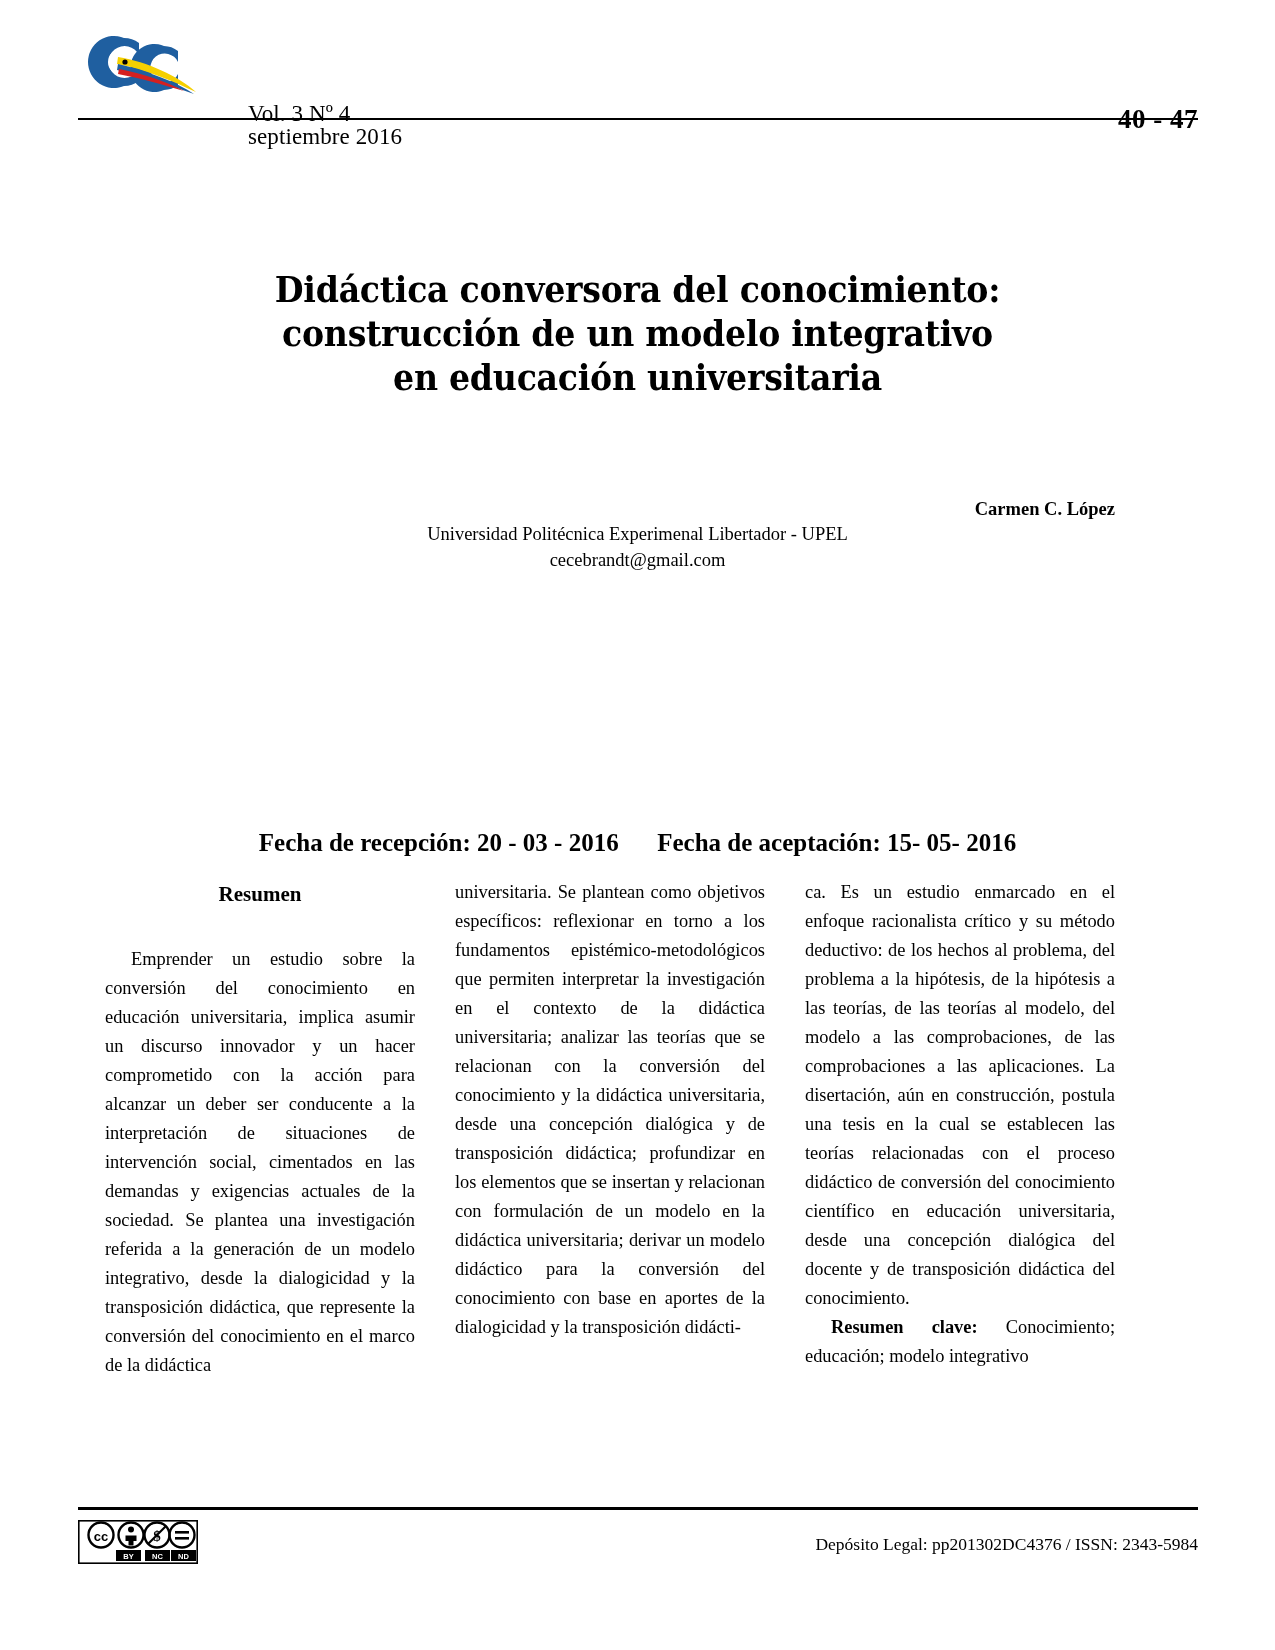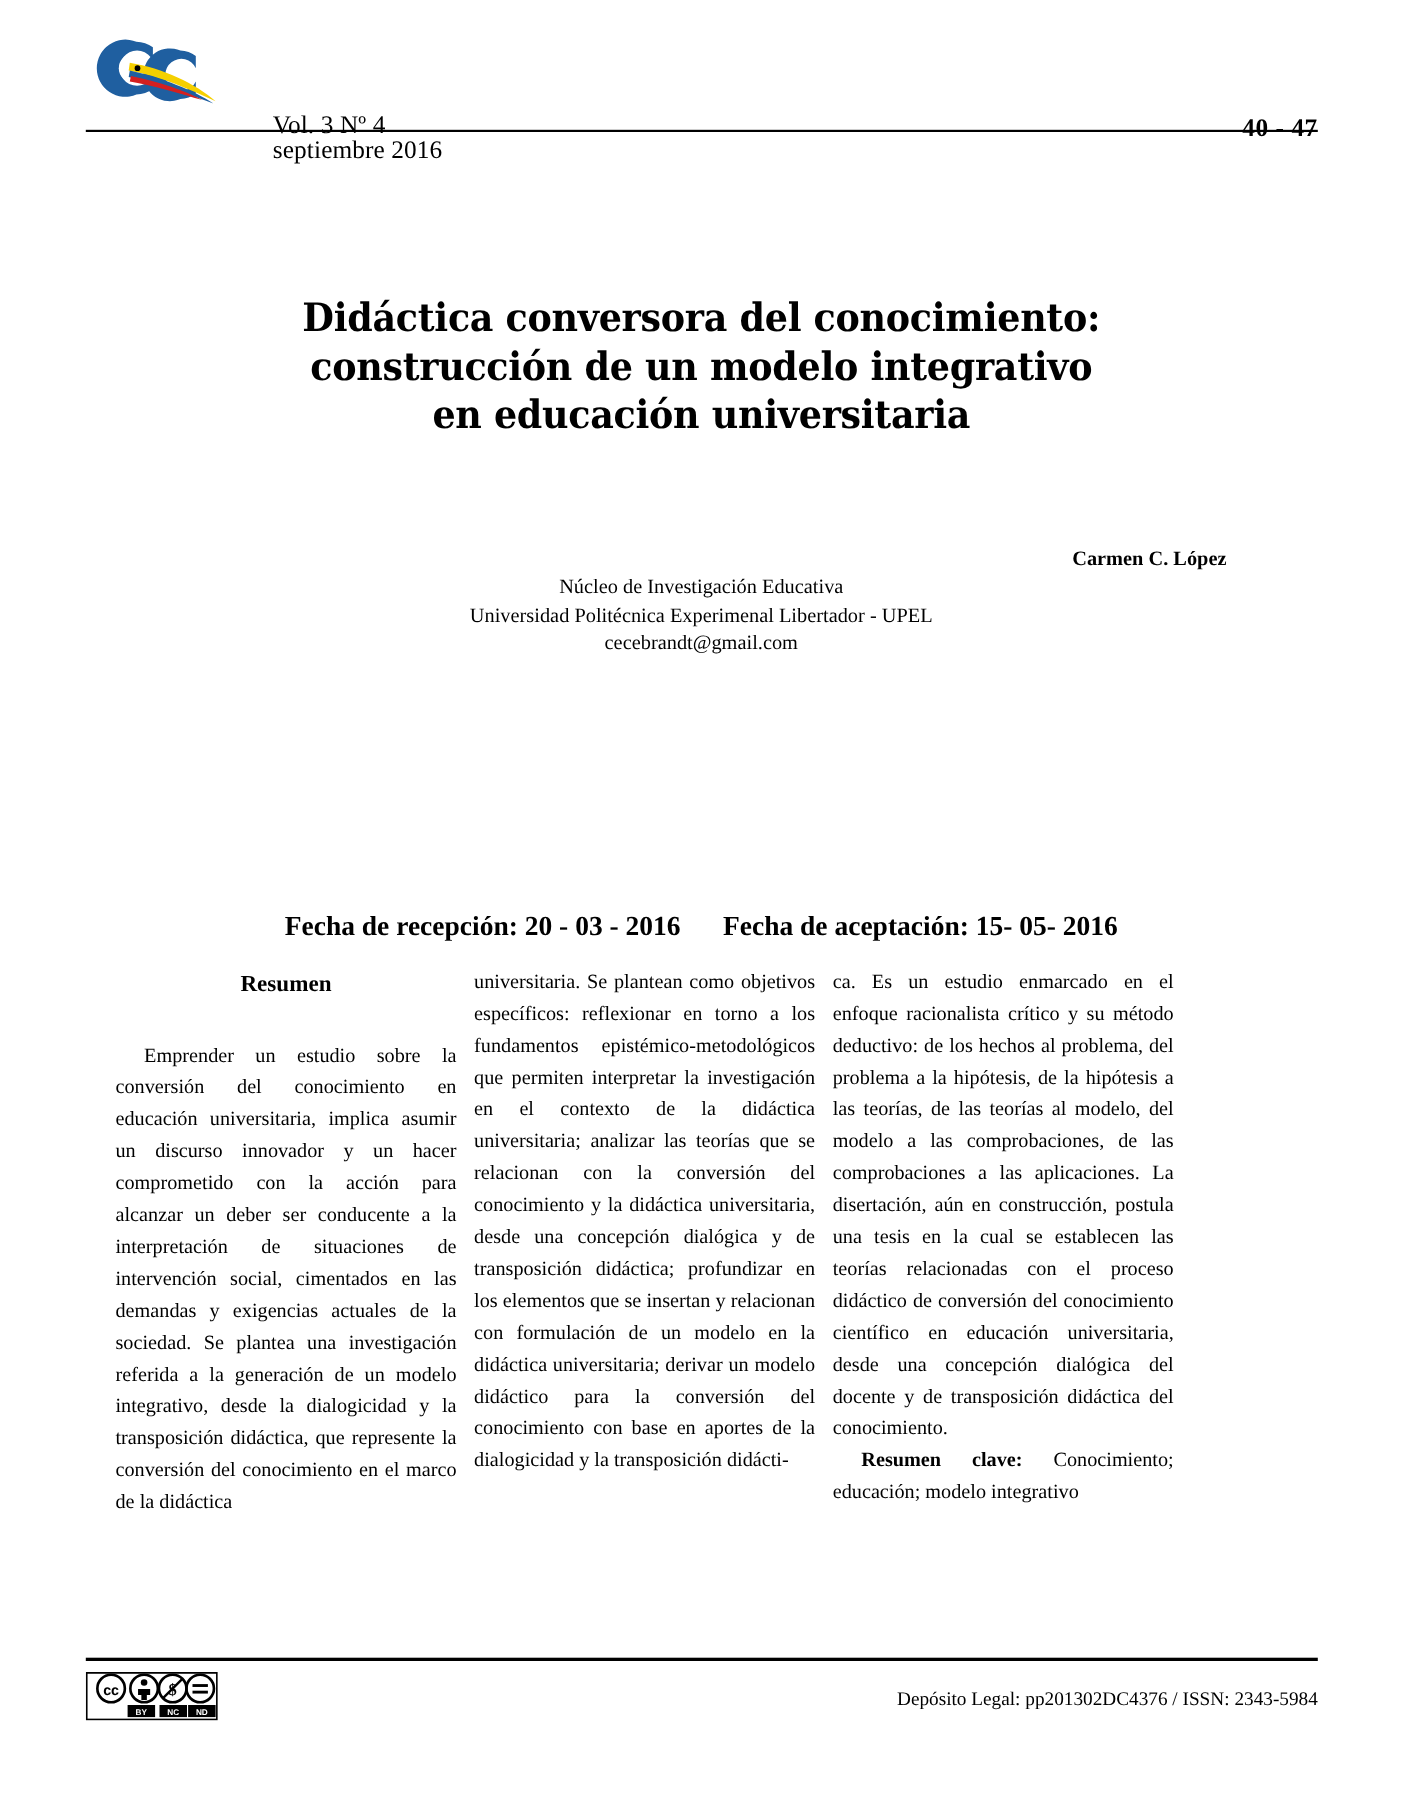--- a/index.html
+++ b/index.html
@@ -46,21 +46,21 @@
     font-size: 23px;
     letter-spacing: 0.1px;
     white-space: nowrap;
   }
   .issue-vol { display: block; }
   .issue-month { display: block; text-align: center; }
   .pagerange {
     position: absolute;
     right: 0;
     top: 80px;
-    font-size: 23px;
+    font-size: 27px;
     font-weight: bold;
     letter-spacing: 0.5px;
     white-space: nowrap;
   }
   .header-rule {
     position: absolute;
     top: 118px;
     left: 78px;
     width: 1120px;
     height: 0;
@@ -116,21 +116,21 @@
   .dates .gap { display: inline-block; width: 26px; }
 
   
   .columns {
     position: absolute;
     top: 878px;
     left: 105px;
     width: 1010px;
     height: 500px;
     display: flex;
-    gap: 16px;
+    gap: 40px;
   }
   .col {
     width: 310px;
     font-size: 18.4px;
     line-height: 1.575;
     text-align: justify;
     text-justify: inter-word;
   }
   .col p { margin: 0; }
   .col-head {
@@ -208,21 +208,20 @@
   <div class="header-rule"></div>
 
   <div class="title">
     <span class="tline">Didáctica conversora del conocimiento:</span>
     <span class="tline">construcción de un modelo integrativo</span>
     <span class="tline">en educación universitaria</span>
   </div>
 
   <div class="authorblock">
     <span class="aname">Carmen C. López</span>
-    <span class="aline">Núcleo de Investigación Educativa</span>
     <span class="aline">Universidad  Politécnica Experimenal Libertador - UPEL</span>
     <span class="aline">cecebrandt@gmail.com</span>
   </div>
 
   <div class="dates">
     <span>Fecha de recepción: 20 - 03 - 2016</span>
     <span class="gap"></span>
     <span>Fecha de aceptación: 15- 05- 2016</span>
   </div>
 

